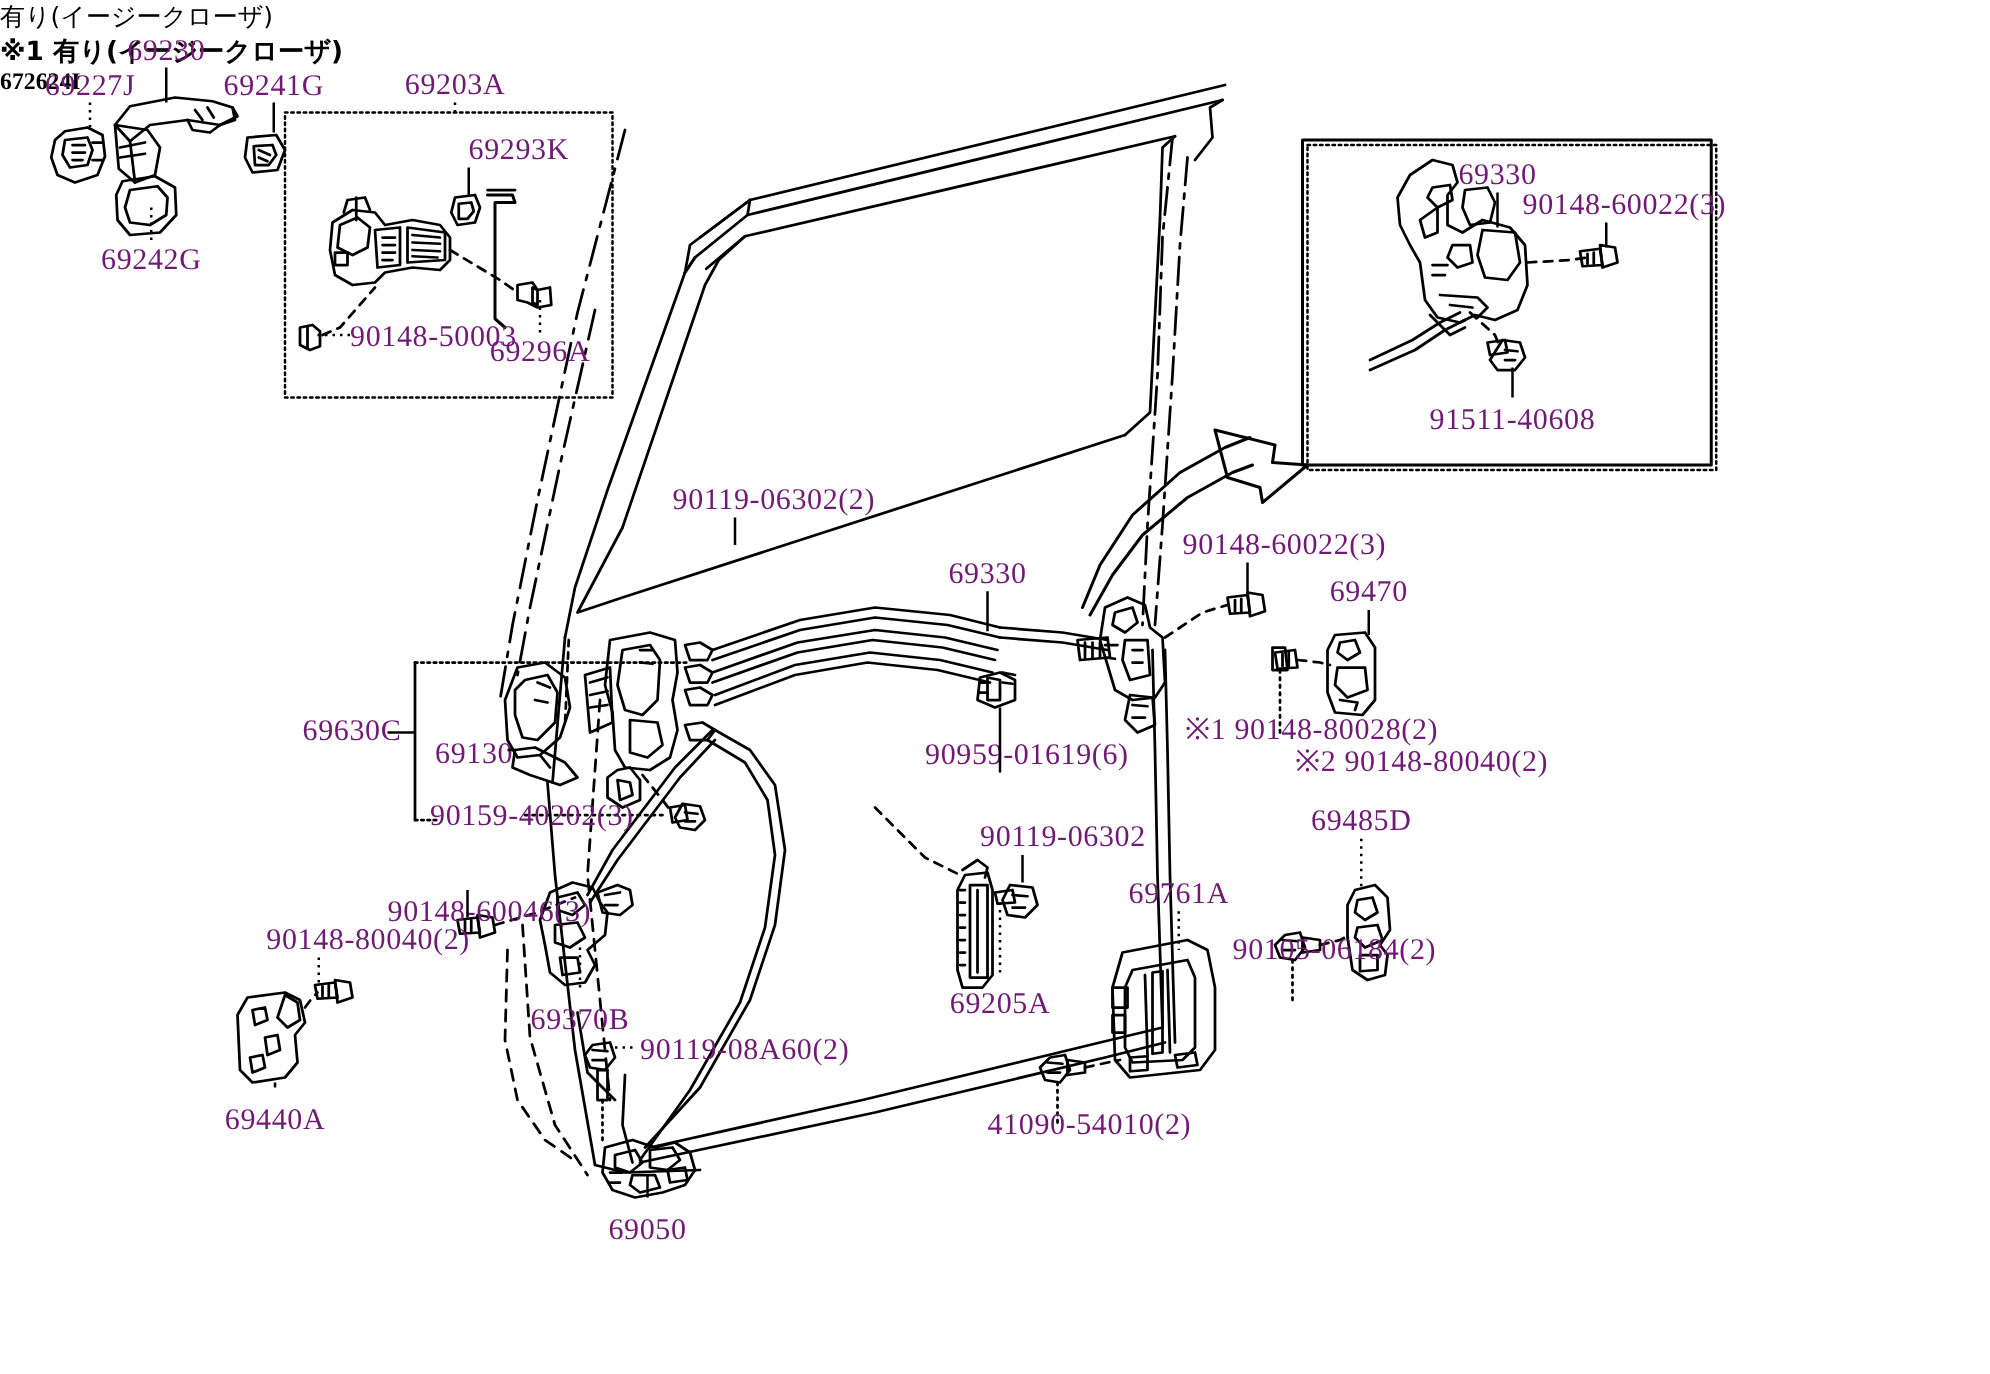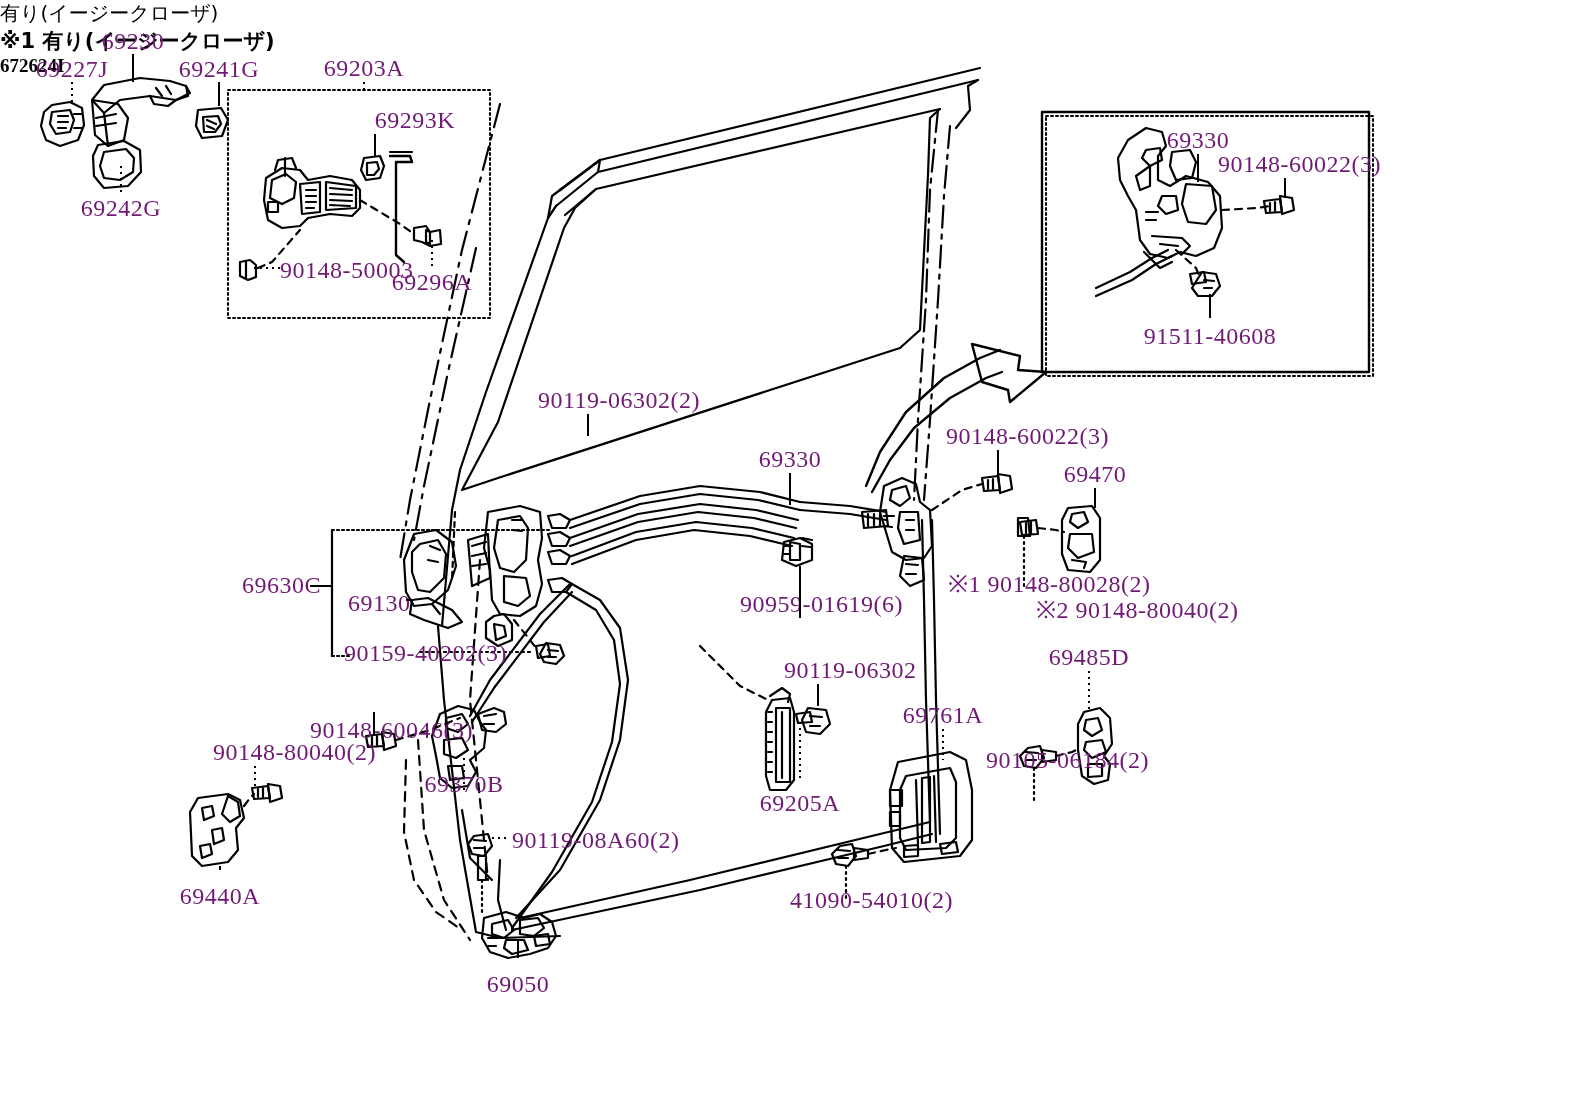--- a/index.html
+++ b/index.html
@@ -377,21 +377,21 @@
   <div class="lbl" style="left:348px;top:591px;">69130</div>
   <div class="lbl" style="left:344px;top:641px;">90159-40202(3)</div>
   <div class="lbl" style="left:740px;top:592px;">90959-01619(6)</div>
   <div class="lbl" style="left:948px;top:572px;">※1 90148-80028(2)</div>
   <div class="lbl" style="left:996px;top:598px;margin-left:40px;">※2 90148-80040(2)</div>
   <div class="lbl ctr" style="left:1089px;top:645px;">69485D</div>
 
   <div class="lbl" style="left:310px;top:670px;margin-top:48px;">90148-60046(3)</div>
   <div class="lbl" style="left:213px;top:740px;">90148-80040(2)</div>
   <div class="lbl ctr" style="left:220px;top:884px;">69440A</div>
-  <div class="lbl ctr" style="left:464px;top:772px;">69370B</div>
+  <div class="lbl ctr" style="left:464px;top:804px;">69370B</div>
   <div class="lbl" style="left:512px;top:828px;">90119-08A60(2)</div>
   <div class="lbl ctr" style="left:518px;top:972px;">69050</div>
 
   <div class="lbl" style="left:784px;top:658px;">90119-06302</div>
   <div class="lbl ctr" style="left:800px;top:791px;">69205A</div>
   <div class="lbl ctr" style="left:943px;top:703px;">69761A</div>
   <div class="lbl" style="left:986px;top:748px;">90105-06184(2)</div>
   <div class="lbl" style="left:790px;top:888px;">41090-54010(2)</div>
 
   <div class="jp2" style="left:1254px;top:964px;">※1 有り(イージークローザ)</div>

